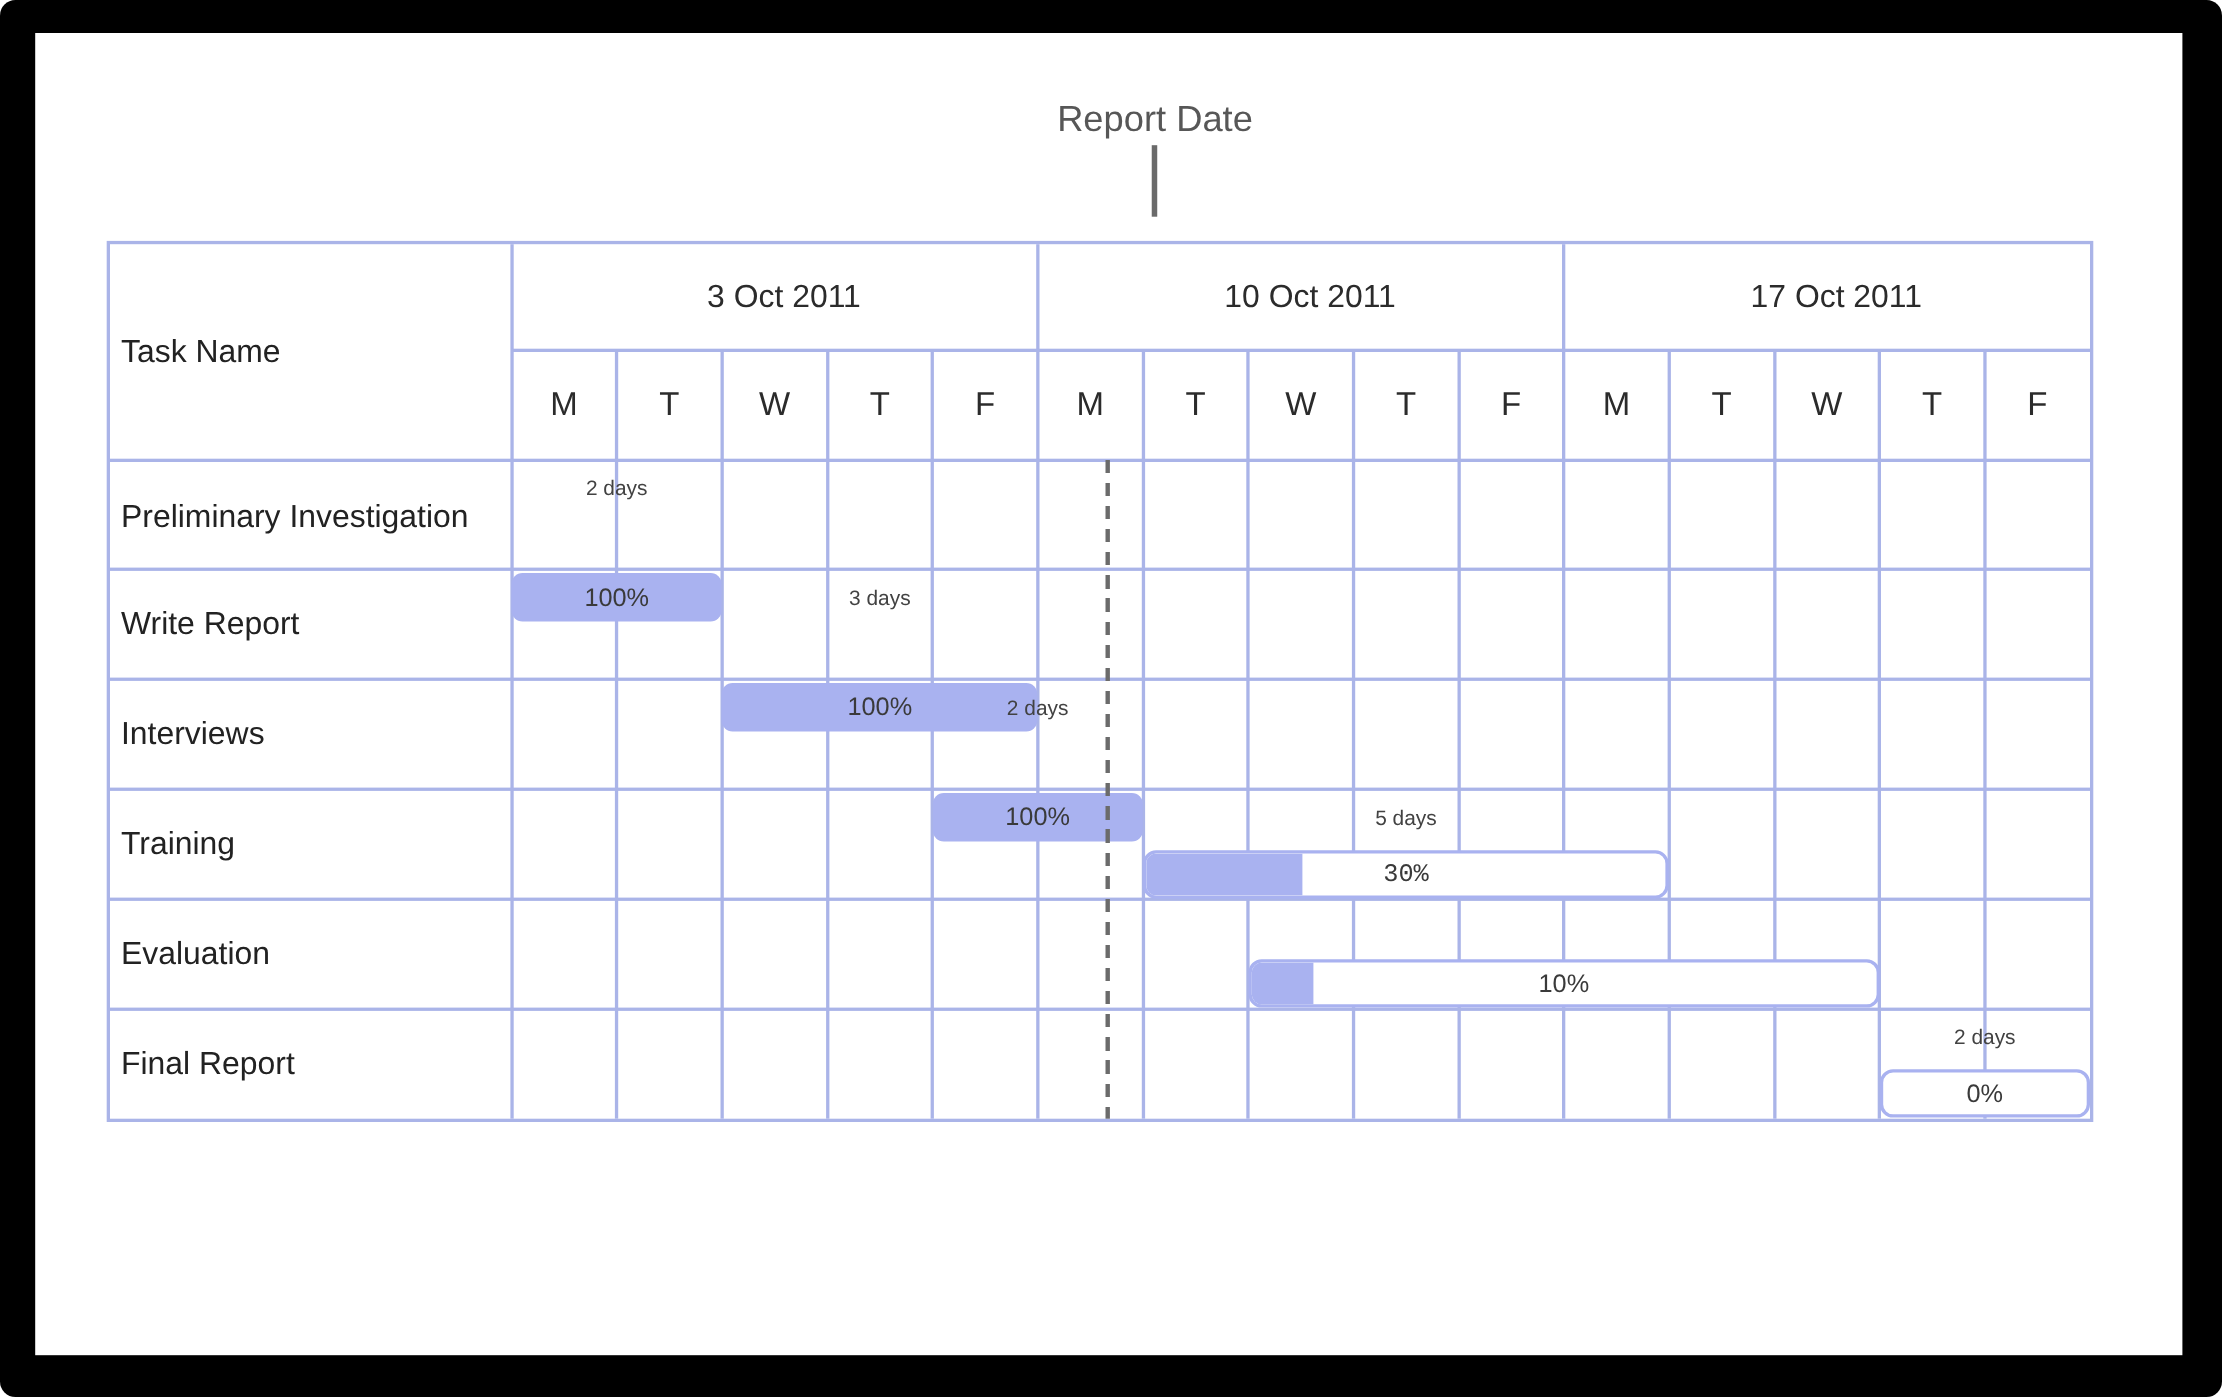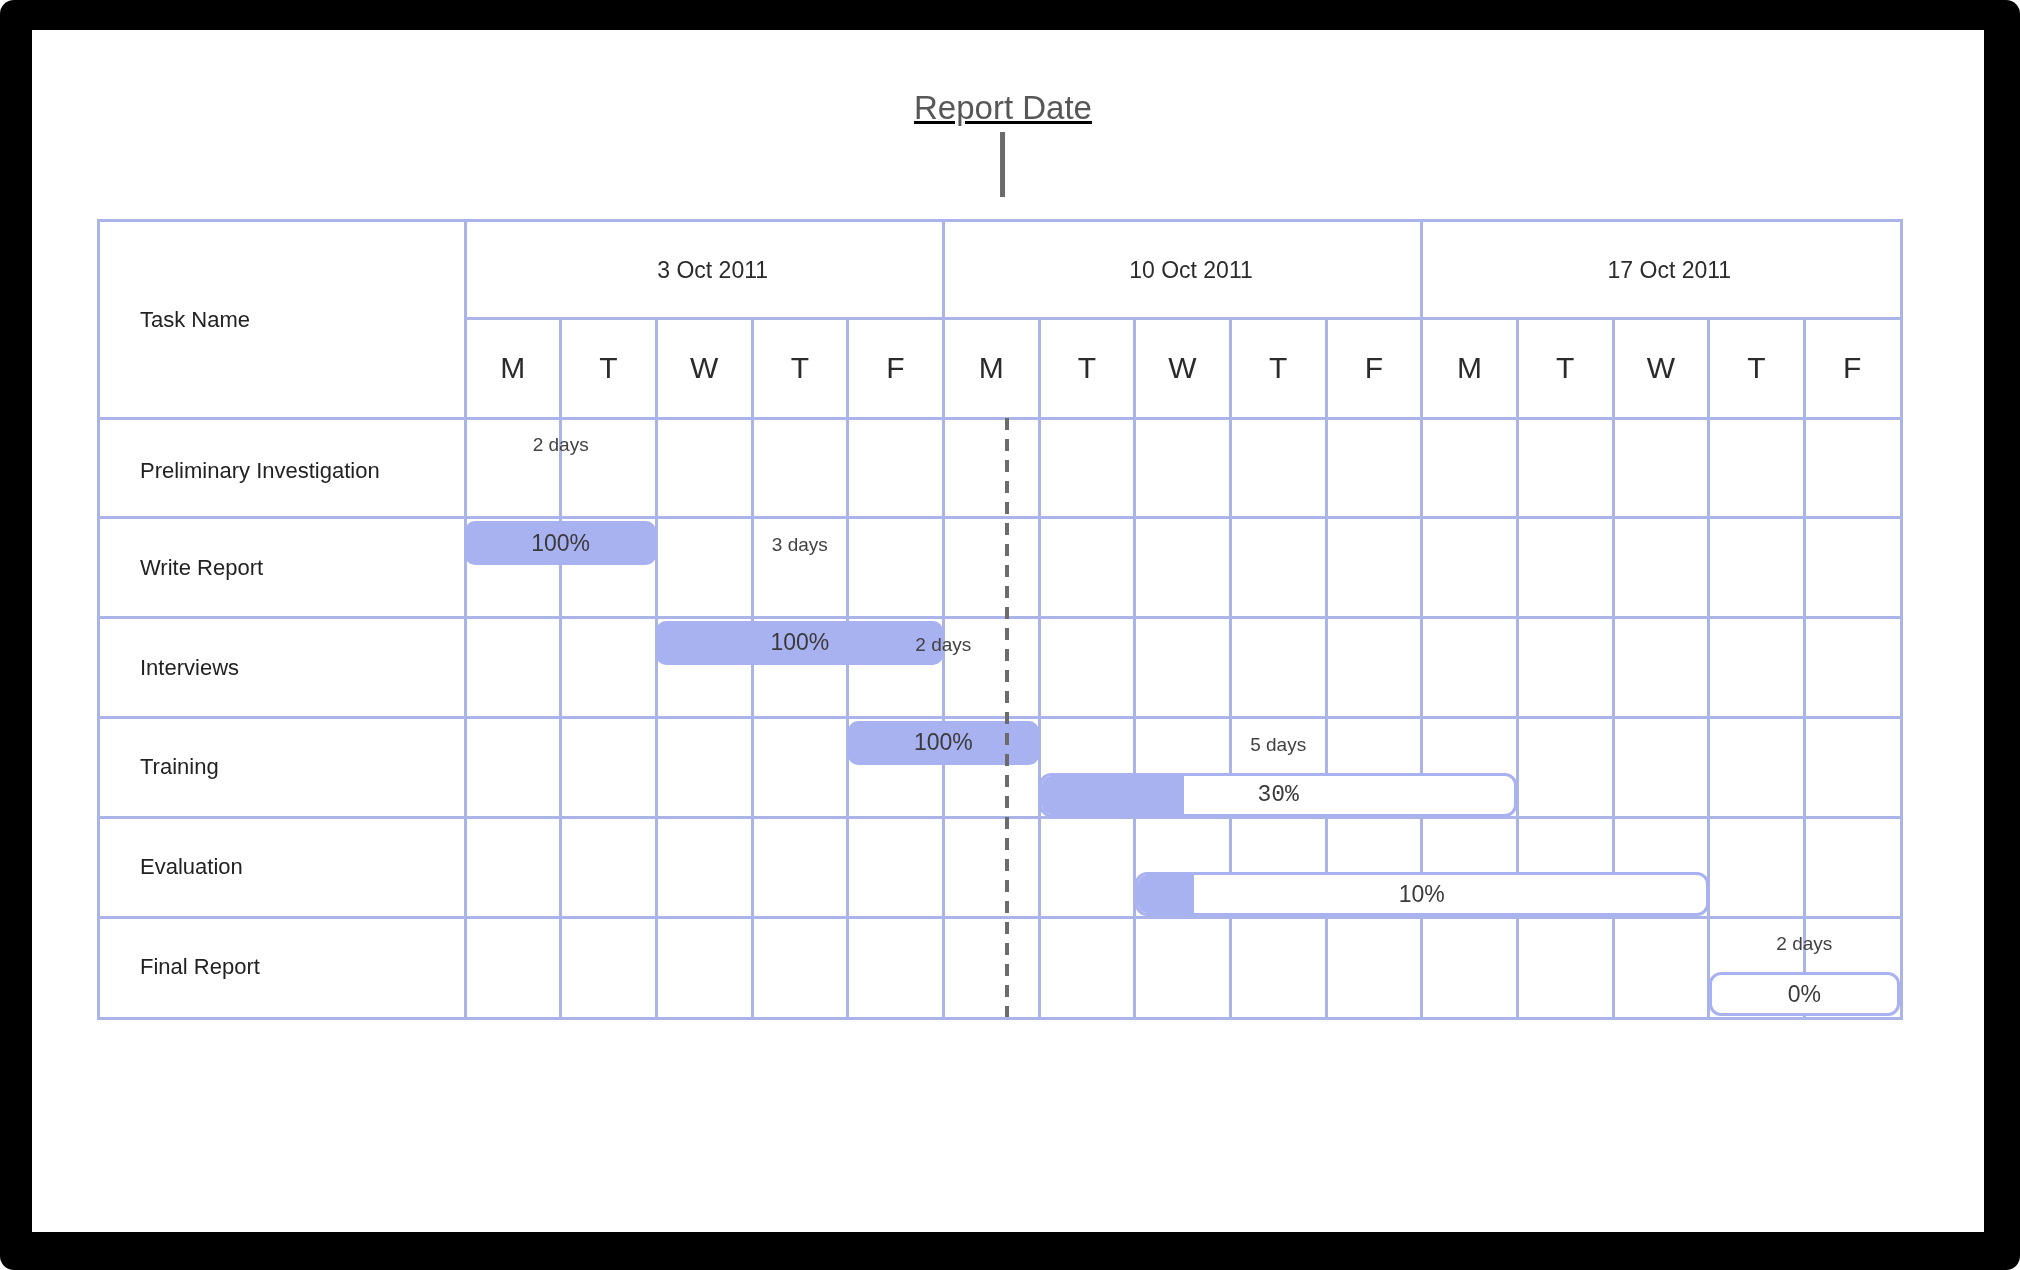--- a/index.html
+++ b/index.html
@@ -15,40 +15,40 @@
   }
   .stage{position:absolute;left:0;top:0;width:2020px;height:1270px;background:#000;border-radius:14px;overflow:hidden;}
   .page{position:absolute;left:32px;top:30px;width:1952px;height:1202px;background:#fff;}
 
   .report-marker{position:absolute;top:58px;display:flex;flex-direction:column;align-items:center;transform:translateX(-50%);}
   .report-label{font-size:33px;line-height:40px;color:#575757;white-space:nowrap;}
   .report-tick{width:5px;height:65px;background:#6a6a6a;margin-top:4px;}
 
   .gantt{position:absolute;left:65px;top:189px;width:1800px;height:795px;border:3px solid var(--grid);background:#fff;}
   .cell{position:absolute;display:flex;align-items:center;justify-content:center;color:#2b2b2b;box-sizing:border-box;}
-  .task-head,.task-cell{justify-content:flex-start;padding-left:40px;font-size:22px;color:#222;}
-  .week-cell{font-size:23px;padding-left:17px;}
+  .task-head,.task-cell{justify-content:flex-start;padding-left:10px;font-size:29px;color:#222;}
+  .week-cell{font-size:29px;padding-left:17px;}
   .day-cell{font-size:30px;}
   .vline,.hline{position:absolute;background:var(--grid);z-index:1;}
   .dur-label{position:absolute;display:flex;align-items:center;justify-content:center;font-size:19px;color:#424242;z-index:3;white-space:nowrap;}
   .bar{position:absolute;border-radius:10px;z-index:2;}
   .bar.full{background:var(--fill);margin-top:48px;}
   .bar.partial{background:#fff;border:3px solid var(--fill);border-radius:12px;overflow:hidden;box-sizing:border-box;}
   .fillpart{position:absolute;left:0;top:0;bottom:0;background:var(--fill);}
   .pct{position:absolute;left:0;top:0;right:0;bottom:0;display:flex;align-items:center;justify-content:center;font-size:23px;color:#3a3a3a;}
   .dash-line{position:absolute;width:4px;z-index:5;
     background-image:repeating-linear-gradient(to bottom,var(--marker) 0 12px,transparent 12px 21px);}
 </style>
 </head>
 <body>
 
 <div class="stage">
   <div class="page">
 
-    <div class="report-marker" id="report-marker" style="left: 971px; text-decoration: underline;">
+    <div class="report-marker" id="report-marker" style="left: 1018px;">
       <div class="report-label">Report Date</div>
       <div class="report-tick"></div>
     </div>
 
     <div class="gantt" id="gantt">
       <div class="cell task-head" style="left:0;top:0;width:365px;height:196px;">Task Name</div>
 
     <div class="cell week-cell" style="left: 365px; top: 0px; width: 478.333px; height: 96px;">3 Oct 2011</div>
         <div class="cell day-cell" style="left: 365px; top: 96px; width: 95.6667px; height: 100px;">M</div>
         <div class="cell day-cell" style="left: 460.667px; top: 96px; width: 95.6667px; height: 100px;">T</div>

